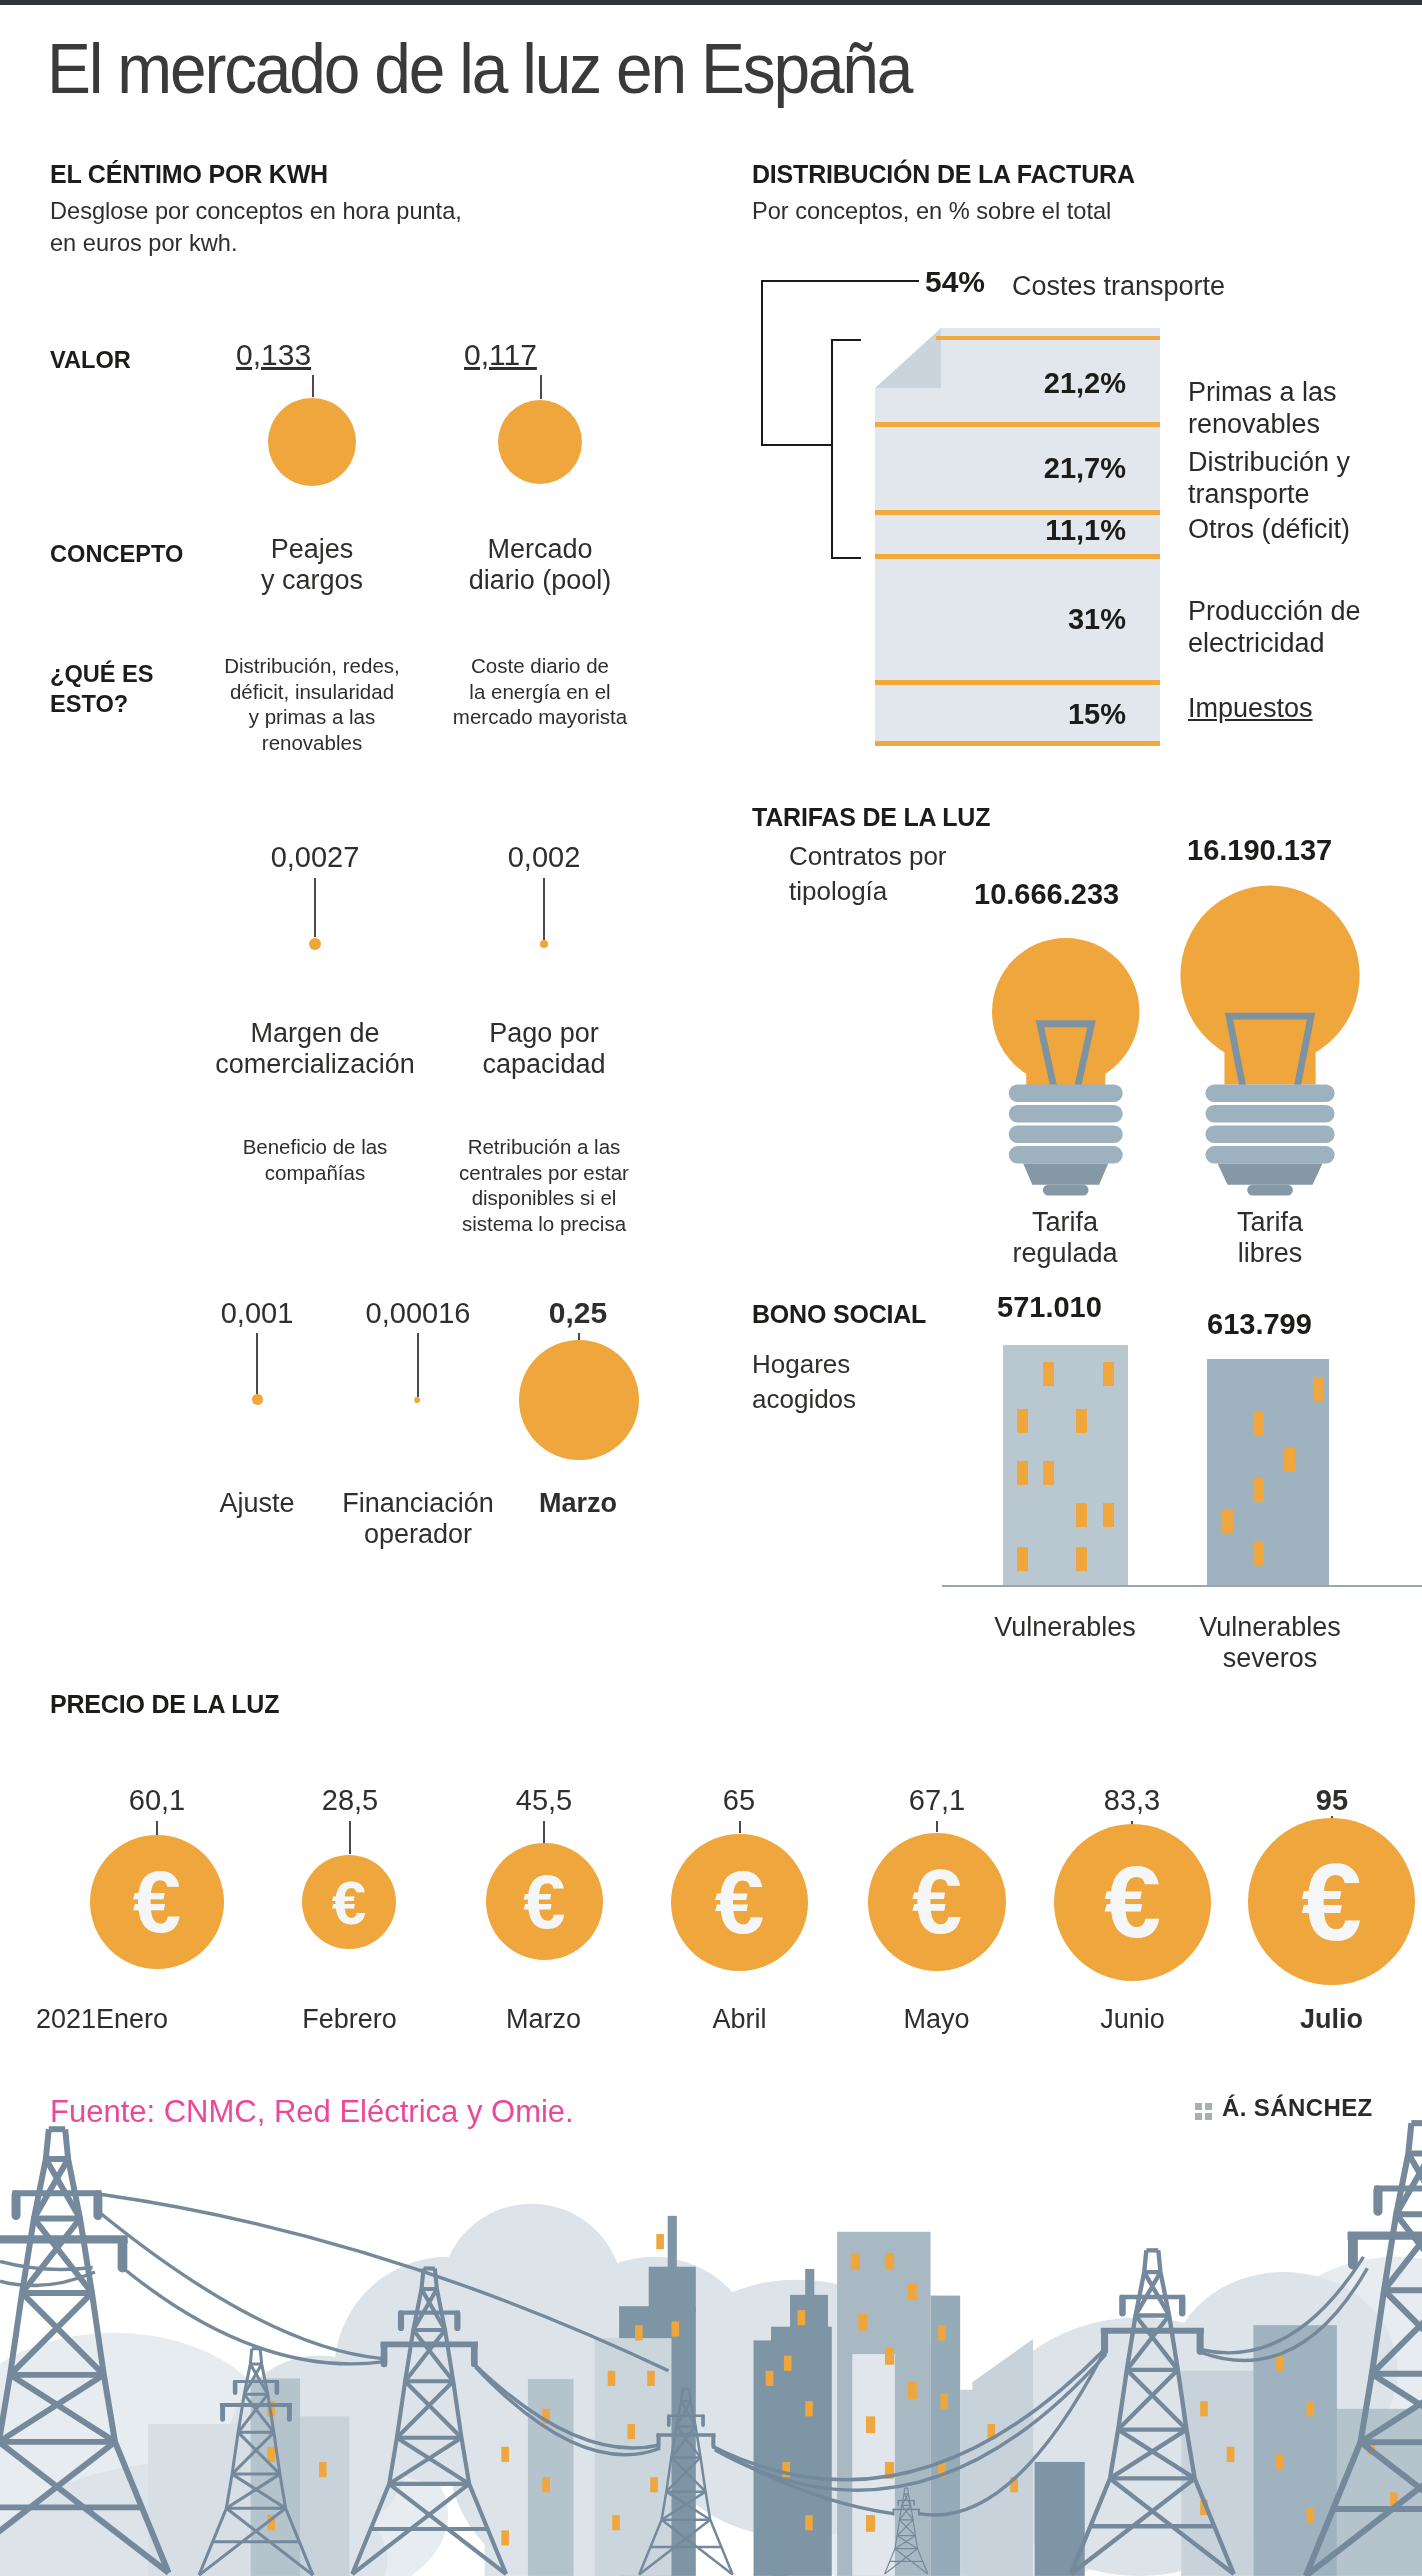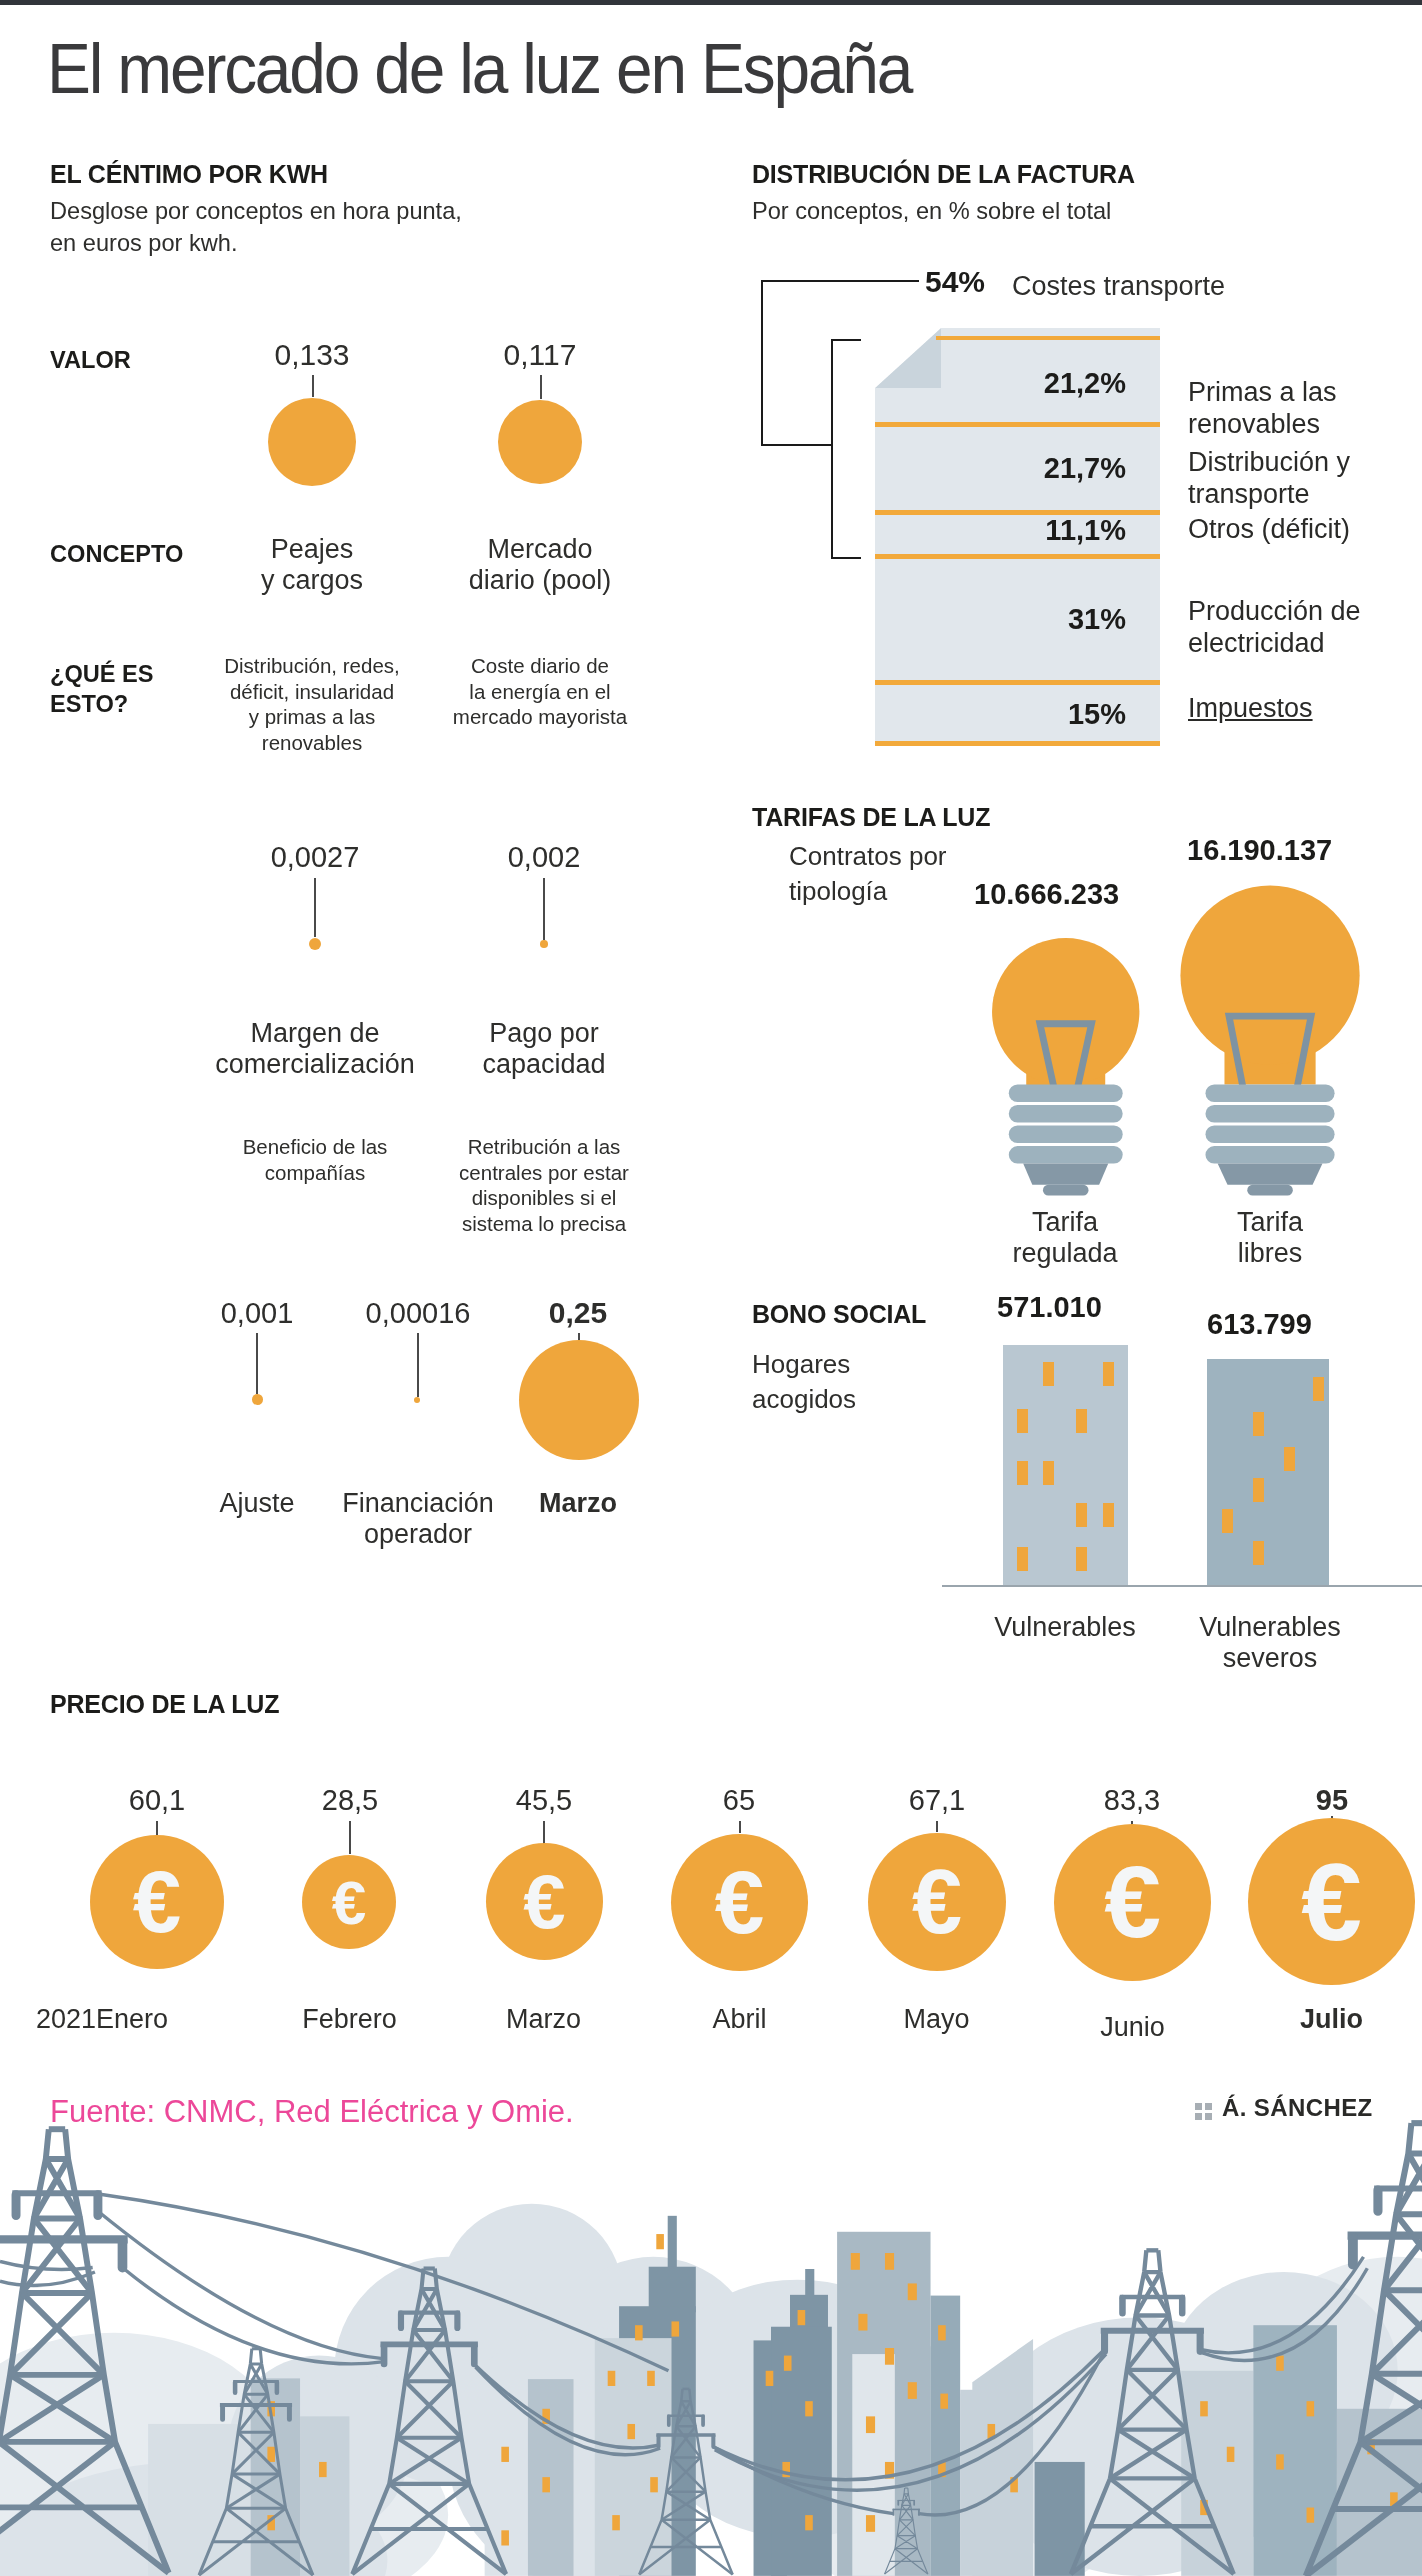--- a/index.html
+++ b/index.html
@@ -5,21 +5,21 @@
   html,body{margin:0;padding:0;background:#fff;}
   .page{position:relative;width:1422px;height:2576px;background:#ffffff;overflow:hidden;
         font-family:"Liberation Sans","DejaVu Sans",sans-serif;color:#2e2e2c;}
   .abs{position:absolute;}
   .rule{left:0;top:0;width:1422px;height:5.3px;background:#31353b;}
   .title{left:47px;top:29px;font-size:70px;font-weight:300;color:#3a3a3c;letter-spacing:-2.3px;
          transform:scaleX(.94);transform-origin:left top;white-space:nowrap;}
   .h2{font-weight:700;font-size:25px;color:#1c1c1a;letter-spacing:-0.2px;white-space:nowrap;line-height:1.1;}
   .sub{font-size:23.6px;line-height:1.34;color:#2e2e2c;white-space:pre-line;}
   .rowlab{font-weight:700;font-size:23.6px;color:#1c1c1a;line-height:1.26;white-space:pre-line;}
-  .num{font-size:30px;text-align:center;white-space:nowrap;line-height:1;}
+  .num{font-size:30px;text-align:left;white-space:nowrap;line-height:1;text-decoration:underline;}
   .mnum{font-size:29px;text-align:center;white-space:nowrap;line-height:1;}
   .bold{font-weight:700;}
   .name{font-size:27px;line-height:1.15;text-align:center;white-space:pre-line;}
   .desc{font-size:20.5px;line-height:1.25;text-align:center;white-space:pre-line;}
   .circ{background:#EFA63C;border-radius:50%;}
   .stem{width:1.5px;background:#4a4a4a;}
   .blk{background:#1a1a1a;}
   .receipt{left:875px;top:328px;width:285px;height:418px;background:#E1E7EC;
            clip-path:polygon(66px 0,285px 0,285px 418px,0 418px,0 60px);}
   .fold{left:0;top:0;width:66px;height:60px;background:#C9D4DC;clip-path:polygon(100% 0,100% 100%,0 100%);}
@@ -248,21 +248,21 @@
     </div>
   <div class="coin" style="left:1248px;top:1818px;width:167px;height:167px;">
       <span style="font-size:109px;">€</span>
     </div>
 
   <div class="abs month" style="left:36px;top:2006px;"><span>2021</span><span>Enero</span></div>
   <div class="abs month" style="left:266px;top:2006px;width:167px;">Febrero</div>
   <div class="abs month" style="left:460px;top:2006px;width:167px;">Marzo</div>
   <div class="abs month" style="left:656px;top:2006px;width:167px;">Abril</div>
   <div class="abs month" style="left:853px;top:2006px;width:167px;">Mayo</div>
-  <div class="abs month" style="left:1049px;top:2006px;width:167px;margin-top:8px;">Junio</div>
+  <div class="abs month" style="left:1049px;top:2006px;width:167px;">Junio</div>
   <div class="abs month bold" style="left:1248px;top:2006px;width:167px;">Julio</div>
 
   <div class="abs fuente" style="left:50px;top:2094px;">Fuente: CNMC, Red Eléctrica y Omie.</div>
   <div class="abs" style="left:1195px;top:2103px;width:18px;height:18px;">
     <div class="sq" style="left:0;top:0;"></div>
       <div class="sq" style="left:10px;top:0;"></div>
     <div class="sq" style="left:0;top:10px;"></div>
       <div class="sq" style="left:10px;top:10px;"></div>
   </div>
   <div class="abs author" style="left:1222px;top:2094px;">Á. SÁNCHEZ</div>

